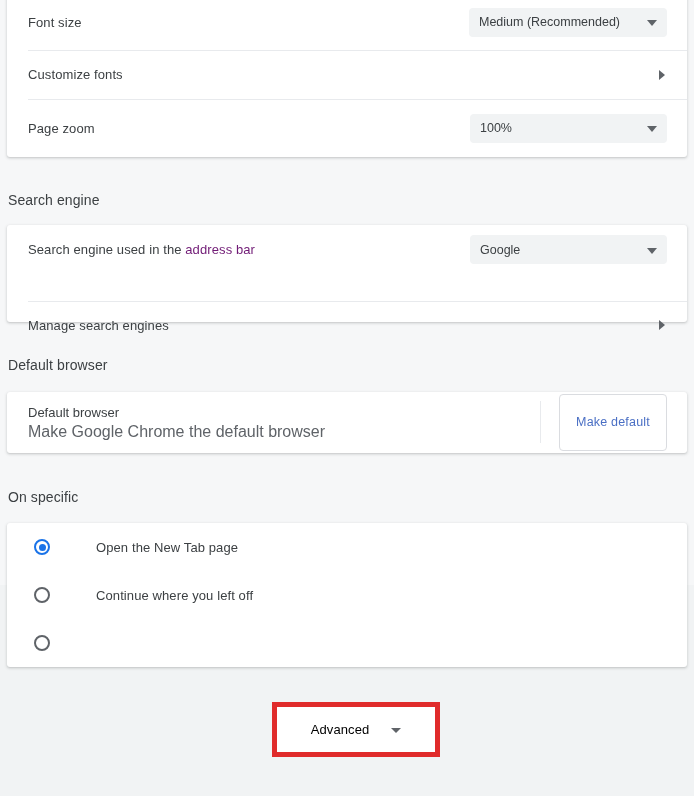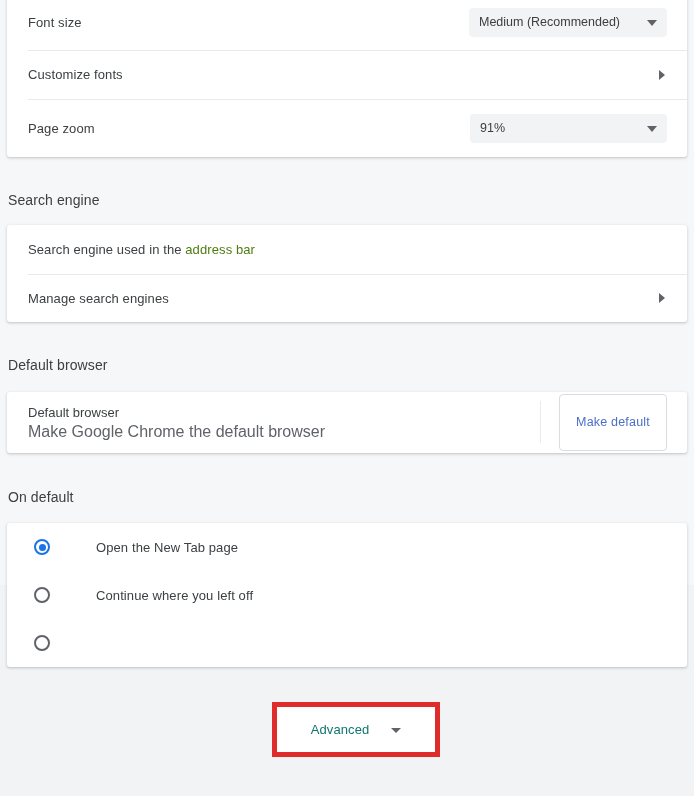--- a/index.html
+++ b/index.html
@@ -54,21 +54,21 @@
     background: #e8eaed;
   }
 
   .row-label {
     font-size: 13px;
     color: #3c4043;
     letter-spacing: .1px;
     line-height: 17px;
   }
   .row-label .link {
-    color: #4d7c0f;
+    color: #701a75;
   }
 
   .spacer { flex: 1 1 auto; }
 
   
   .select {
     position: relative;
     height: 29px;
     min-width: 197px;
     background: #f1f3f4;
@@ -209,21 +209,21 @@
     height: 45px;
     background: #ffffff;
     display: flex;
     align-items: center;
     justify-content: center;
     box-sizing: border-box;
     cursor: pointer;
   }
   .advanced-btn .label {
     font-size: 13px;
-    color: #0f766e;
+    color: #000000;
     letter-spacing: .1px;
   }
   .advanced-btn .caret {
     width: 0; height: 0;
     border-left: 5px solid transparent;
     border-right: 5px solid transparent;
     border-top: 5px solid #5f6368;
     margin-left: 22px;
     margin-top: 2px;
   }
@@ -247,39 +247,43 @@
     <div class="row" style="height:49px;text-align:right;">
       <div class="row-label">Customize fonts</div>
       <div class="spacer"></div>
       <span class="subpage-arrow"></span>
     </div>
 
     <div class="row" style="height:58px;">
       <div class="row-label">Page zoom</div>
       <div class="spacer"></div>
       <div class="select">
-        <span>91%</span>
+        <span>100%</span>
         <span class="caret"></span>
       </div>
     </div>
 
   </div>
 
   <div class="section-header" style="top:192px;">Search engine</div>
 
   <div class="card" style="top:225px; height:97px;">
 
     <div class="row" style="height:49px;">
       <div class="row-label">
         <span>Search engine used in the </span><span class="link">address bar</span>
       </div>
       <div class="spacer"></div>
-    </div>
-
-    <div class="row" style="height:48px;">
+      <div class="select">
+        <span>Google</span>
+        <span class="caret"></span>
+      </div>
+    </div>
+
+    <div class="row" style="height:48px;margin-top:27px;">
       <div class="row-label">Manage search engines</div>
       <div class="spacer"></div>
       <span class="subpage-arrow"></span>
     </div>
 
   </div>
 
   <div class="section-header" style="top:357px;">Default browser</div>
 
   <div class="card" style="top:392px; height:61px;">
@@ -289,21 +293,21 @@
         <div class="sub">Make Google Chrome the default browser</div>
       </div>
       <div class="spacer"></div>
       <div class="db-divider"></div>
       <div class="make-default">
         <span>Make default</span>
       </div>
     </div>
   </div>
 
-  <div class="section-header" style="top:489px;">On default</div>
+  <div class="section-header" style="top:489px;">On specific</div>
 
   <div class="card" style="top:523px; height:144px;">
 
     <div class="radio-row">
       <span class="radio checked"></span>
       <span class="radio-label">Open the New Tab page</span>
     </div>
 
     <div class="radio-row">
       <span class="radio"></span>

